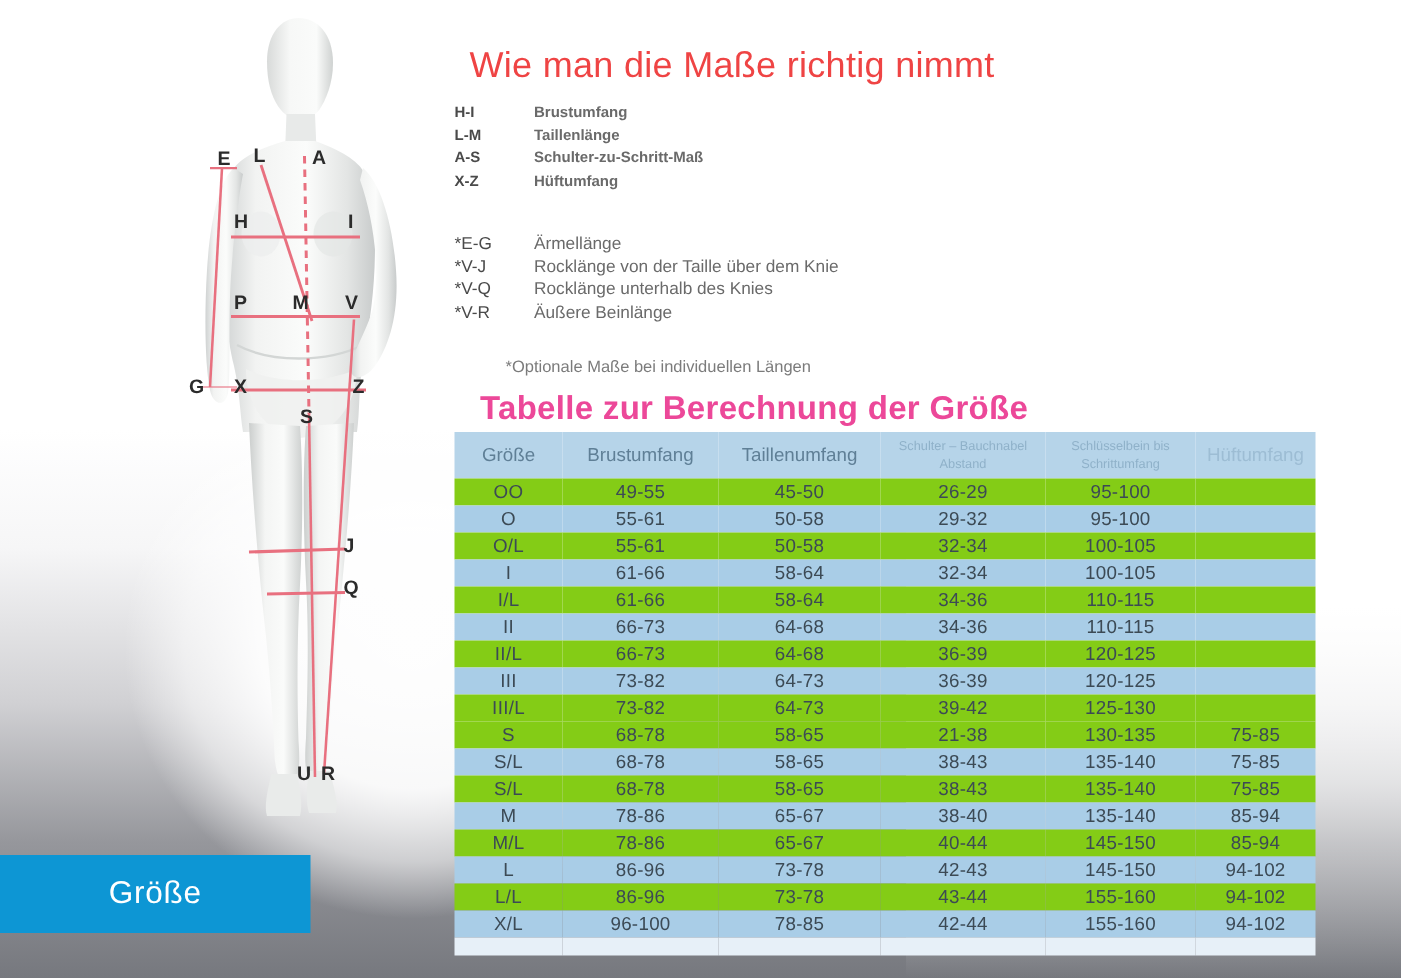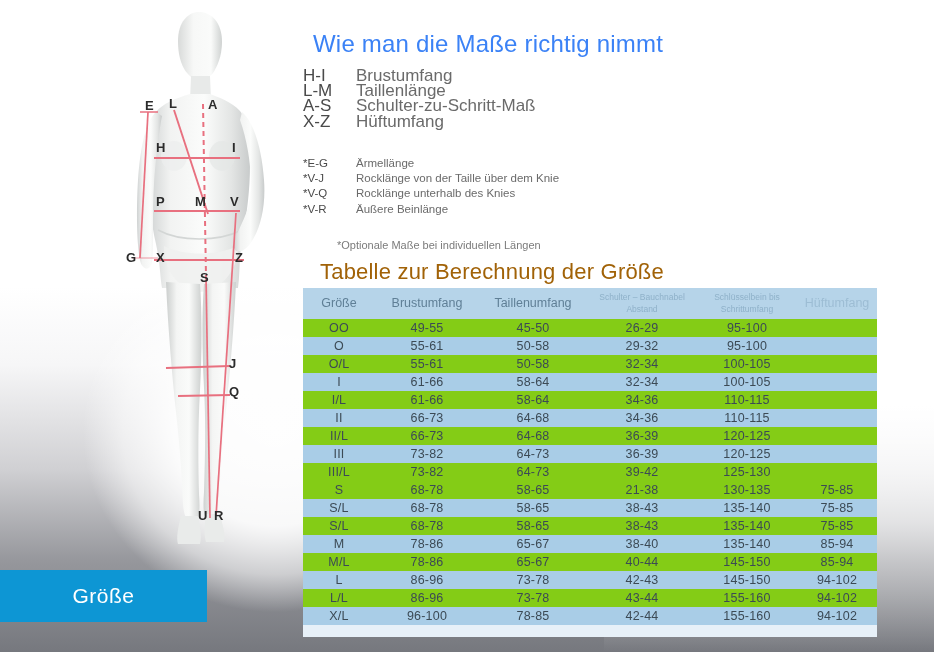--- a/index.html
+++ b/index.html
@@ -65,29 +65,30 @@
     color: #2b2b2b;
     letter-spacing: 0.3px;
     white-space: nowrap;
   }
 
   
   .head-title {
     position: absolute;
     left: 313px; top: 30px;
     font-size: 24px;
-    color: #3b82f6;
+    color: #ef4444;
     letter-spacing: 0.2px;
     white-space: nowrap;
   }
   .legend-a {
     position: absolute;
     left: 303px; top: 68px;
-    font-size: 17px;
+    font-size: 10px;
     color: #5d5d5d;
+    font-weight: bold;
   }
   .legend-b {
     position: absolute;
     left: 303px; top: 156px;
     font-size: 11.5px;
     color: #5d5d5d;
   }
   .legend-row { display: flex; line-height: 15.2px; }
   .legend-code { width: 53px; flex: 0 0 53px; color: #4a4a4a; }
   .legend-desc { color: #6a6a6a; }
@@ -95,23 +96,24 @@
     position: absolute;
     left: 337px; top: 239px;
     font-size: 11px;
     color: #7b7b7b;
   }
 
   .table-title {
     position: absolute;
     left: 320px; top: 259px;
     font-size: 22px;
-    color: #a16207;
+    color: #ec4899;
     letter-spacing: 0.2px;
     white-space: nowrap;
+    font-weight: bold;
   }
 
   
   .sizetable {
     position: absolute;
     left: 303px; top: 288px;
     width: 574px;
     border-collapse: collapse;
     table-layout: fixed;
     font-size: 12.5px;

